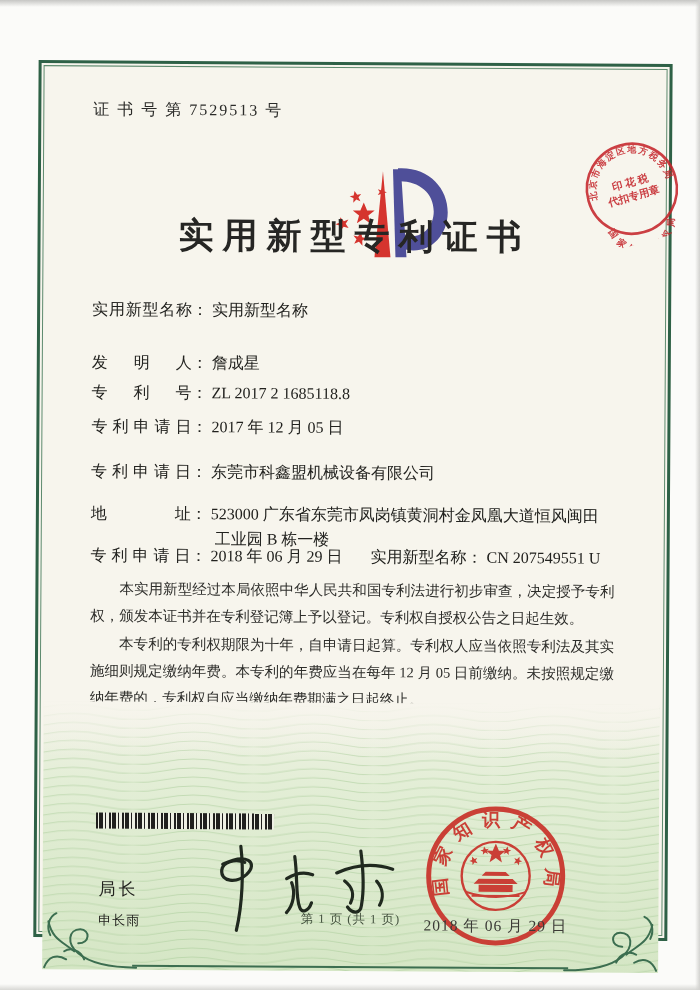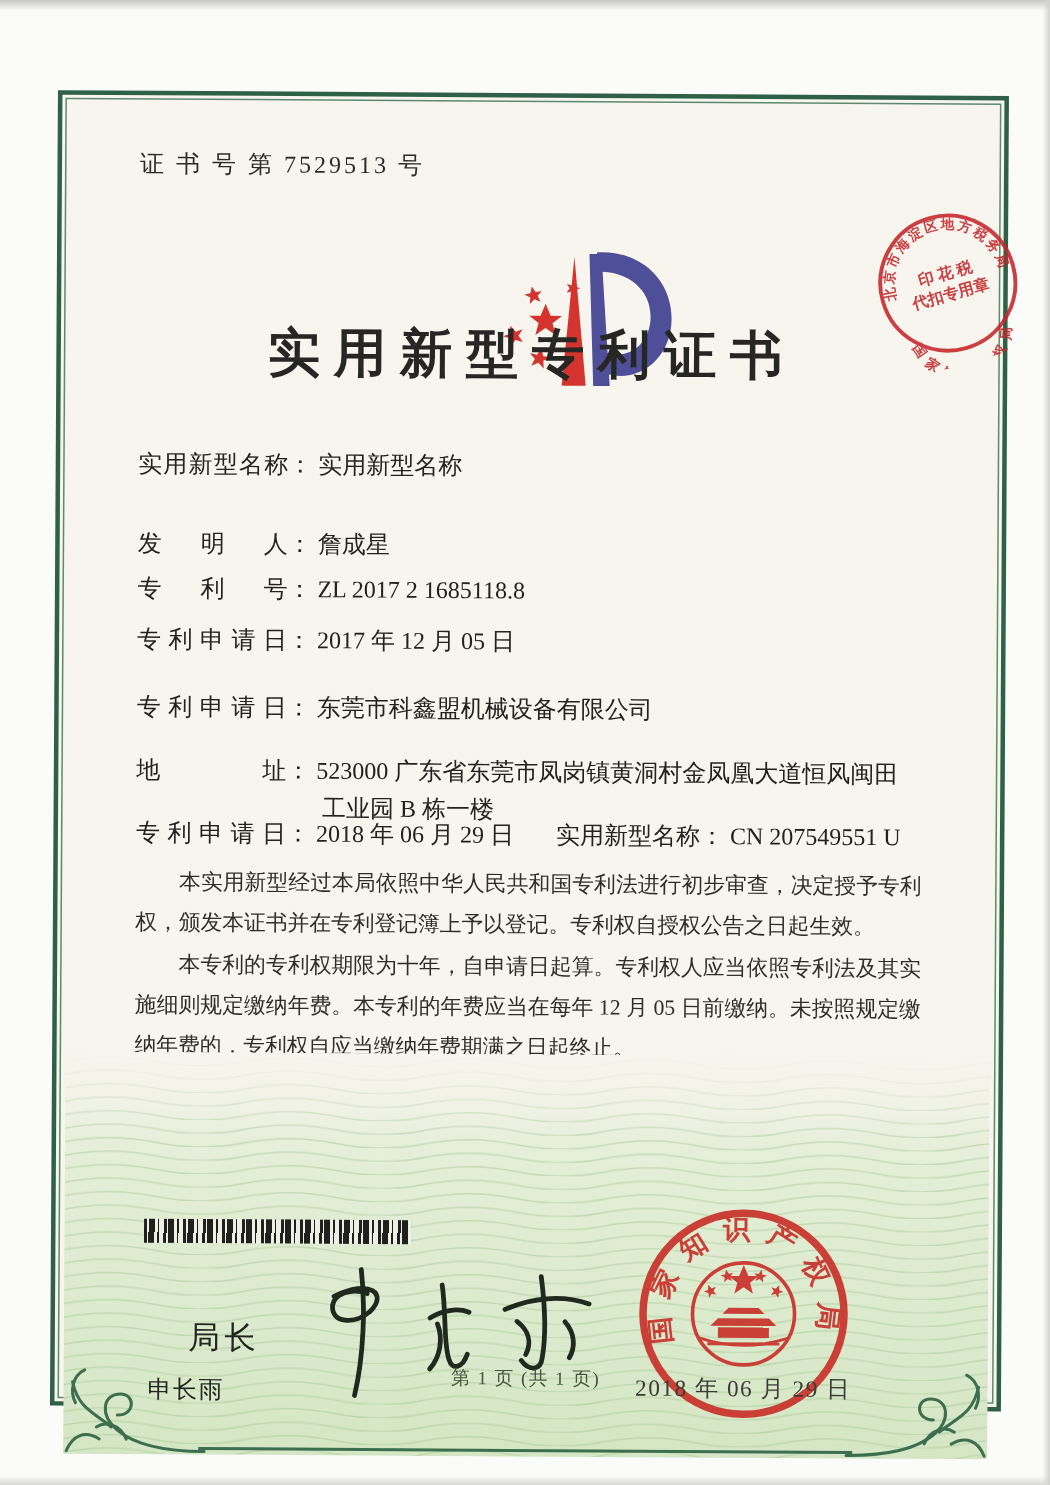--- a/index.html
+++ b/index.html
@@ -30,22 +30,22 @@
      background:linear-gradient(180deg,rgba(243,242,232,1) 0%,rgba(227,238,214,1) 30%,#d5e6c5 100%);}
   .waves{position:absolute;inset:0;width:100%;height:100%;}
   .fadein{position:absolute;left:0;top:0;width:100%;height:55px;
      background:linear-gradient(#f7f5ed,rgba(247,245,237,0));}
   .orn-line{position:absolute;left:90px;bottom:3px;width:436px;height:0;border-top:2px solid #3c6e50;}
   .barcode{position:absolute;left:53px;top:111px;width:178px;height:16px;
      background:repeating-linear-gradient(90deg,#20201e 0 2px,#eef0e4 2px 3px,#20201e 3px 7px,
      #eef0e4 7px 9px,#20201e 9px 10px,#eef0e4 10px 13px);}
   .sig-block{position:absolute;left:56px;top:176px;color:#23231f;
      font-family:"Liberation Sans","DejaVu Sans",sans-serif;}
-  .sig-title{font-size:21px;letter-spacing:3px;margin-left:27px;}
-  .sig-name{font-size:16px;letter-spacing:1px;margin-top:11px;}
+  .sig-title{font-size:17px;letter-spacing:3px;}
+  .sig-name{font-size:13px;letter-spacing:1px;margin-top:11px;}
   .signature-svg{position:absolute;left:152px;top:140px;}
   .seal-svg{position:absolute;left:373px;top:92px;opacity:.93;}
   .seal-date{position:absolute;left:363px;top:212px;width:180px;text-align:center;
      font-size:15.5px;color:#3b3b36;letter-spacing:1px;}
   .tax-stamp{position:absolute;left:536px;top:67px;transform:rotate(-16deg);opacity:.88;}
   .logo{position:absolute;left:283px;top:100px;}
   .footer-page{position:absolute;left:0;bottom:8px;width:628px;text-align:center;
      font-size:12.5px;color:#44523f;letter-spacing:1px;}
   .flourish{position:absolute;bottom:-2px;}
   .fl-left{left:-2px;}

